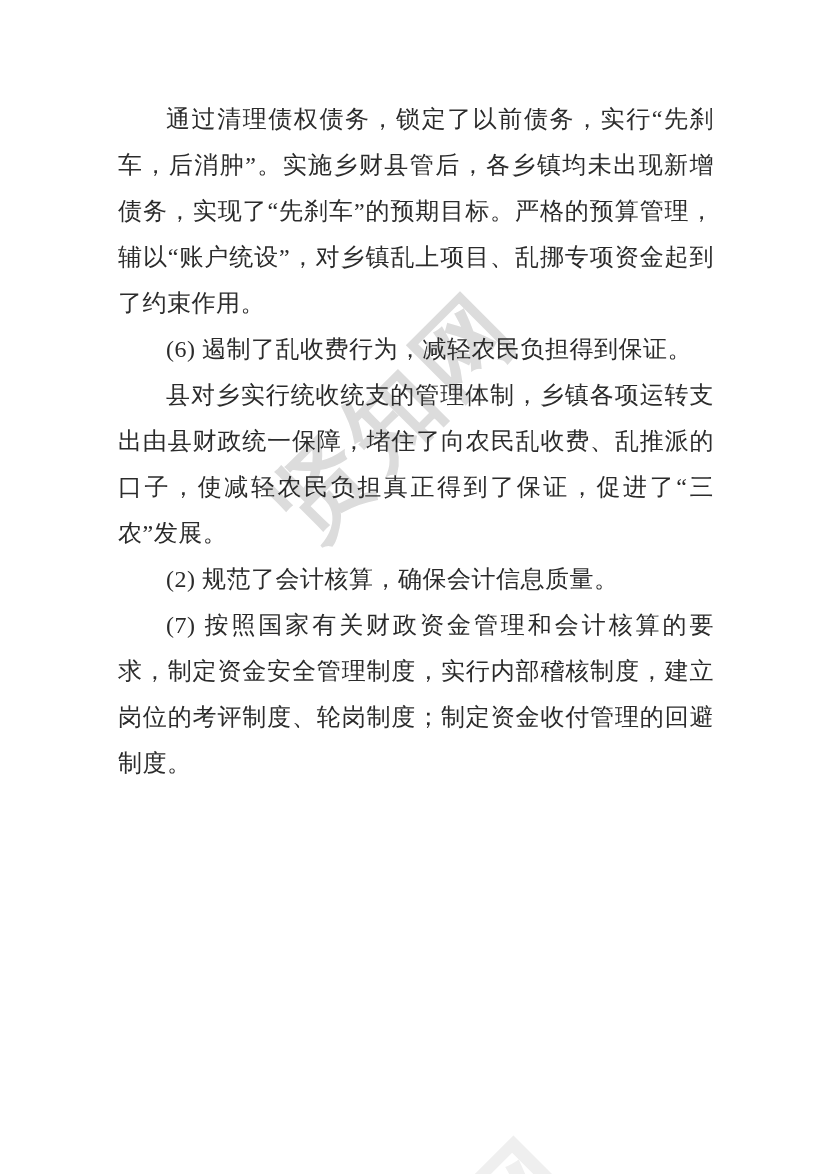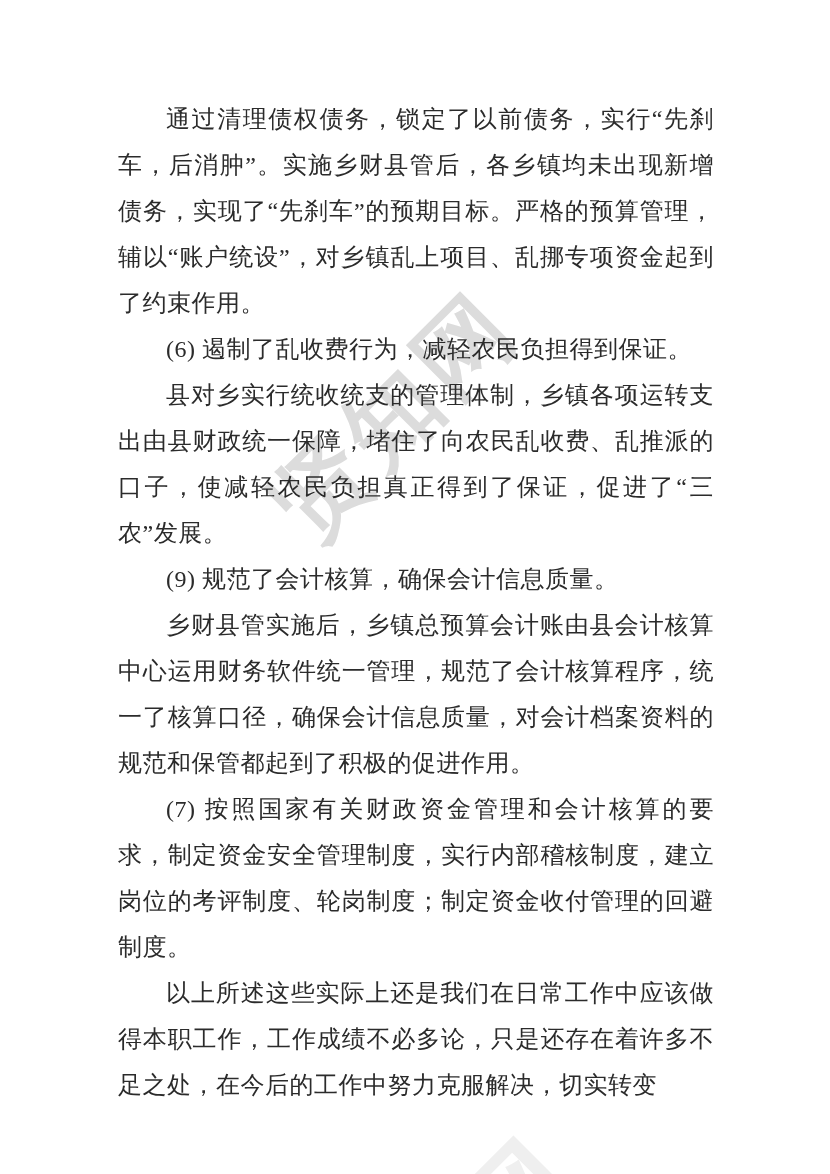--- a/index.html
+++ b/index.html
@@ -60,18 +60,16 @@
 </head>
 <body>
 
 <div class="page">
   <div class="watermark watermark-main" style="color: rgb(220, 220, 220);">贤知网</div>
   <div class="watermark watermark-bottom" style="color: rgb(239, 239, 239);">网</div>
   <div class="content" id="content" style="color: rgb(43, 43, 43);">
       <p class="para">通过清理债权债务，锁定了以前债务，实行“先刹车，后消肿”。实施乡财县管后，各乡镇均未出现新增债务，实现了“先刹车”的预期目标。严格的预算管理，辅以“账户统设”，对乡镇乱上项目、乱挪专项资金起到了约束作用。</p>
       <p class="para">(6) 遏制了乱收费行为，减轻农民负担得到保证。</p>
       <p class="para">县对乡实行统收统支的管理体制，乡镇各项运转支出由县财政统一保障，堵住了向农民乱收费、乱推派的口子，使减轻农民负担真正得到了保证，促进了“三农”发展。</p>
-      <p class="para">(9) 规范了会计核算，确保会计信息质量。</p>
-      <p class="para">乡财县管实施后，乡镇总预算会计账由县会计核算中心运用财务软件统一管理，规范了会计核算程序，统一了核算口径，确保会计信息质量，对会计档案资料的规范和保管都起到了积极的促进作用。</p>
+      <p class="para">(2) 规范了会计核算，确保会计信息质量。</p>
       <p class="para">(7) 按照国家有关财政资金管理和会计核算的要求，制定资金安全管理制度，实行内部稽核制度，建立岗位的考评制度、轮岗制度；制定资金收付管理的回避制度。</p>
-      <p class="para">以上所述这些实际上还是我们在日常工作中应该做得本职工作，工作成绩不必多论，只是还存在着许多不足之处，在今后的工作中努力克服解决，切实转变</p>
     </div>
 </div>
 
 </body></html>

